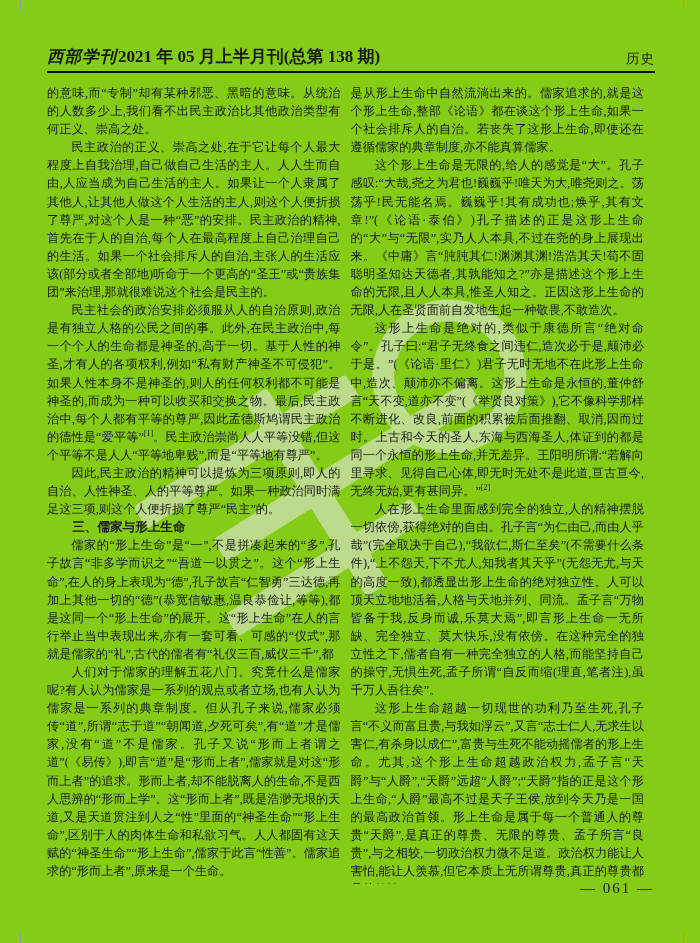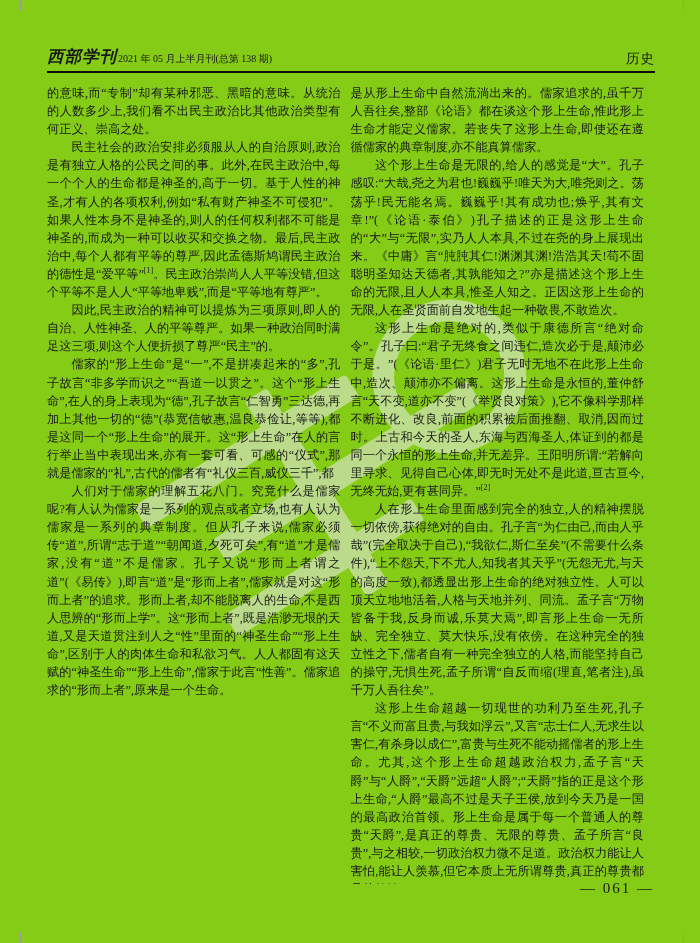--- a/index.html
+++ b/index.html
@@ -21,21 +21,21 @@
     position:absolute; left:47px; top:46px; width:608px; height:22px;
     border-bottom:2.5px solid #0d0d0d;
     display:flex; justify-content:space-between; align-items:flex-end;
     padding-bottom:3px;
   }
   .header-left { display:flex; align-items:baseline; white-space:nowrap; }
   .journal-name {
     font-weight:bold; font-style:italic; font-size:16.5px;
     letter-spacing:1px; margin-right:1px;
   }
-  .issue-info { font-weight:normal; font-size:10px; }
+  .issue-info { font-weight:bold; font-size:17px; }
   .category   { font-weight:normal; font-size:13.5px; letter-spacing:1px; }
 
   
   .watermark { position:absolute; left:120px; top:330px; width:460px; height:330px;
                transform:rotate(-32deg); opacity:.55; z-index:0; pointer-events:none; }
   .wm-stroke { position:absolute; background:#e9e9e9; border-radius:4px; }
   .wm-s1 { left:40px;  top:60px;  width:250px; height:26px; }
   .wm-s2 { left:90px;  top:130px; width:300px; height:26px; }
   .wm-s3 { left:60px;  top:200px; width:220px; height:26px; }
   .wm-s4 { left:190px; top:30px;  width:26px;  height:230px; }
@@ -90,27 +90,29 @@
     <div class="header-left">
       <span class="journal-name">西部学刊</span>
         <span class="issue-info">2021 年 05 月上半月刊(总第 138 期)</span>
     </div>
     <div class="category">历史</div>
   </div>
 
   <div class="columns">
     <div class="column">
         <p class="">的意味,而“专制”却有某种邪恶、黑暗的意味。从统治的人数多少上,我们看不出民主政治比其他政治类型有何正义、崇高之处。</p>
+        <p class=" indent">民主政治的正义、崇高之处,在于它让每个人最大程度上自我治理,自己做自己生活的主人。人人生而自由,人应当成为自己生活的主人。如果让一个人隶属了其他人,让其他人做这个人生活的主人,则这个人便折损了尊严,对这个人是一种“恶”的安排。民主政治的精神,首先在于人的自治,每个人在最高程度上自己治理自己的生活。如果一个社会排斥人的自治,主张人的生活应该(部分或者全部地)听命于一个更高的“圣王”或“贵族集团”来治理,那就很难说这个社会是民主的。</p>
         <p class=" indent">民主社会的政治安排必须服从人的自治原则,政治是有独立人格的公民之间的事。此外,在民主政治中,每一个个人的生命都是神圣的,高于一切。基于人性的神圣,才有人的各项权利,例如“私有财产神圣不可侵犯”。如果人性本身不是神圣的,则人的任何权利都不可能是神圣的,而成为一种可以收买和交换之物。最后,民主政治中,每个人都有平等的尊严,因此孟德斯鸠谓民主政治的德性是“爱平等”<sup>[1]</sup>。民主政治崇尚人人平等没错,但这个平等不是人人“平等地卑贱”,而是“平等地有尊严”。</p>
         <p class=" indent">因此,民主政治的精神可以提炼为三项原则,即人的自治、人性神圣、人的平等尊严。如果一种政治同时满足这三项,则这个人便折损了尊严“民主”的。</p>
+        <p class="heading indent">三、儒家与形上生命</p>
         <p class=" indent">儒家的“形上生命”是“一”,不是拼凑起来的“多”,孔子故言“非多学而识之”“吾道一以贯之”。这个“形上生命”,在人的身上表现为“德”,孔子故言“仁智勇”三达德,再加上其他一切的“德”(恭宽信敏惠,温良恭俭让,等等),都是这同一个“形上生命”的展开。这“形上生命”在人的言行举止当中表现出来,亦有一套可看、可感的“仪式”,那就是儒家的“礼”,古代的儒者有“礼仪三百,威仪三千”,都</p>
         <p class=" indent">人们对于儒家的理解五花八门。究竟什么是儒家呢?有人认为儒家是一系列的观点或者立场,也有人认为儒家是一系列的典章制度。但从孔子来说,儒家必须传“道”,所谓“志于道”“朝闻道,夕死可矣”,有“道”才是儒家,没有“道”不是儒家。孔子又说“形而上者谓之道”(《易传》),即言“道”是“形而上者”,儒家就是对这“形而上者”的追求。形而上者,却不能脱离人的生命,不是西人思辨的“形而上学”。这“形而上者”,既是浩渺无垠的天道,又是天道贯注到人之“性”里面的“神圣生命”“形上生命”,区别于人的肉体生命和私欲习气。人人都固有这天赋的“神圣生命”“形上生命”,儒家于此言“性善”。儒家追求的“形而上者”,原来是一个生命。</p>
       </div>
     <div class="column">
-        <p class="">是从形上生命中自然流淌出来的。儒家追求的,虽千万人吾往矣,整部《论语》都在谈这个形上生命,惟此形上生命才能定义儒家。若丧失了这形上生命,即使还在遵循儒家的典章制度,亦不能真算儒家。</p>
+        <p class="">是从形上生命中自然流淌出来的。儒家追求的,就是这个形上生命,整部《论语》都在谈这个形上生命,如果一个社会排斥人的自治。若丧失了这形上生命,即使还在遵循儒家的典章制度,亦不能真算儒家。</p>
         <p class=" indent">这个形上生命是无限的,给人的感觉是“大”。孔子感叹:“大哉,尧之为君也!巍巍乎!唯天为大,唯尧则之。荡荡乎!民无能名焉。巍巍乎!其有成功也;焕乎,其有文章!”(《论语·泰伯》)孔子描述的正是这形上生命的“大”与“无限”,实乃人人本具,不过在尧的身上展现出来。《中庸》言“肫肫其仁!渊渊其渊!浩浩其天!苟不固聪明圣知达天德者,其孰能知之?”亦是描述这个形上生命的无限,且人人本具,惟圣人知之。正因这形上生命的无限,人在圣贤面前自发地生起一种敬畏,不敢造次。</p>
         <p class=" indent">这形上生命是绝对的,类似于康德所言“绝对命令”。孔子曰:“君子无终食之间违仁,造次必于是,颠沛必于是。”(《论语·里仁》)君子无时无地不在此形上生命中,造次、颠沛亦不偏离。这形上生命是永恒的,董仲舒言“天不变,道亦不变”(《举贤良对策》),它不像科学那样不断进化、改良,前面的积累被后面推翻、取消,因而过时。上古和今天的圣人,东海与西海圣人,体证到的都是同一个永恒的形上生命,并无差异。王阳明所谓:“若解向里寻求、见得自己心体,即无时无处不是此道,亘古亘今,无终无始,更有甚同异。”<sup>[2]</sup></p>
         <p class=" indent">人在形上生命里面感到完全的独立,人的精神摆脱一切依傍,获得绝对的自由。孔子言“为仁由己,而由人乎哉”(完全取决于自己),“我欲仁,斯仁至矣”(不需要什么条件),“上不怨天,下不尤人,知我者其天乎”(无怨无尤,与天的高度一致),都透显出形上生命的绝对独立性。人可以顶天立地地活着,人格与天地并列、同流。孟子言“万物皆备于我,反身而诚,乐莫大焉”,即言形上生命一无所缺、完全独立、莫大快乐,没有依傍。在这种完全的独立性之下,儒者自有一种完全独立的人格,而能坚持自己的操守,无惧生死,孟子所谓“自反而缩(理直,笔者注),虽千万人吾往矣”。</p>
         <p class=" indent">这形上生命超越一切现世的功利乃至生死,孔子言“不义而富且贵,与我如浮云”,又言“志士仁人,无求生以害仁,有杀身以成仁”,富贵与生死不能动摇儒者的形上生命。尤其,这个形上生命超越政治权力,孟子言“天爵”与“人爵”,“天爵”远超“人爵”;“天爵”指的正是这个形上生命,“人爵”最高不过是天子王侯,放到今天乃是一国的最高政治首领。形上生命是属于每一个普通人的尊贵“天爵”,是真正的尊贵、无限的尊贵、孟子所言“良贵”,与之相较,一切政治权力微不足道。政治权力能让人害怕,能让人羡慕,但它本质上无所谓尊贵,真正的尊贵都是从德性</p>
       </div>
   </div>
 
   <div class="footer">
     <span>— 061 —</span>
   </div>

